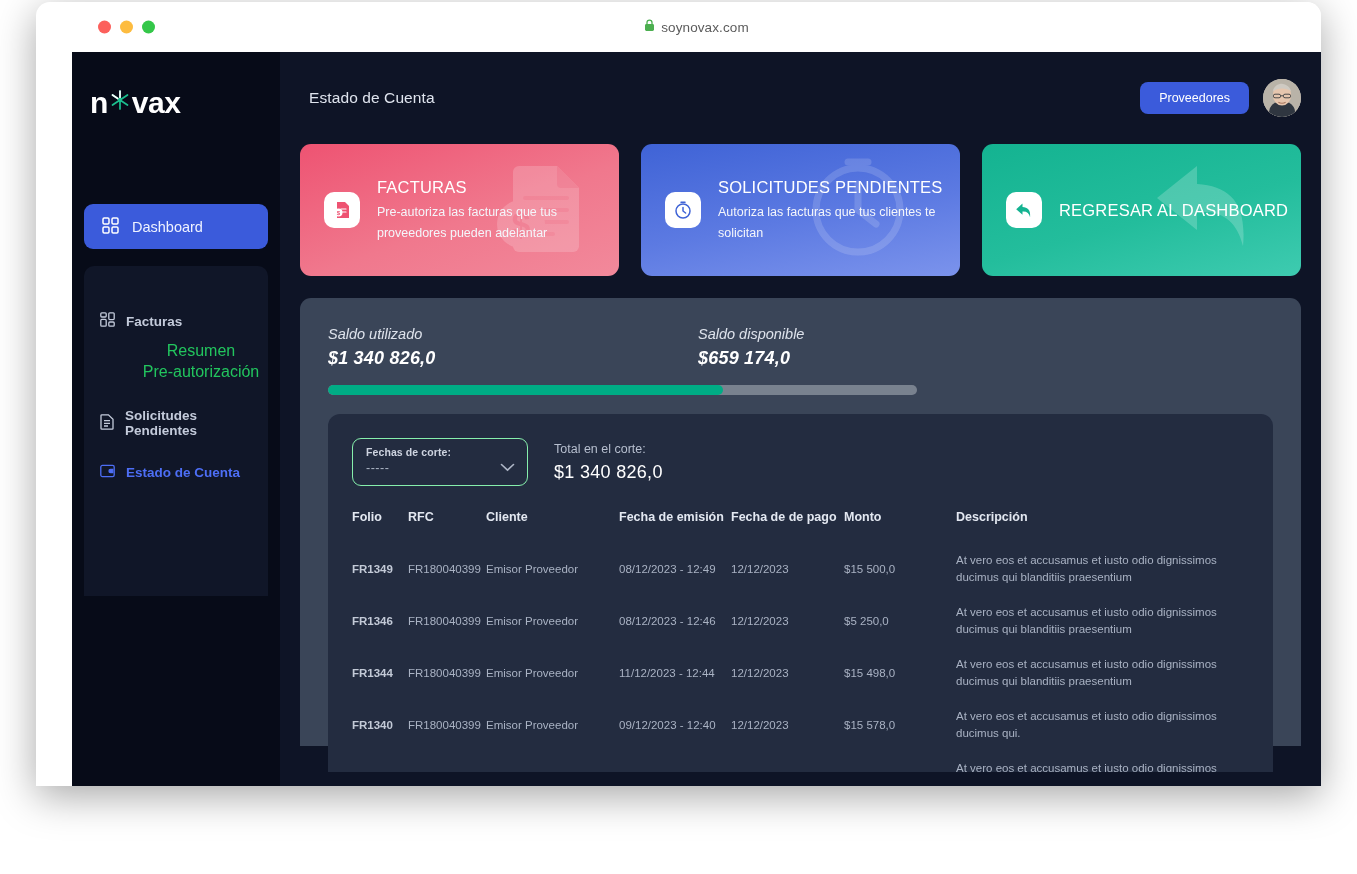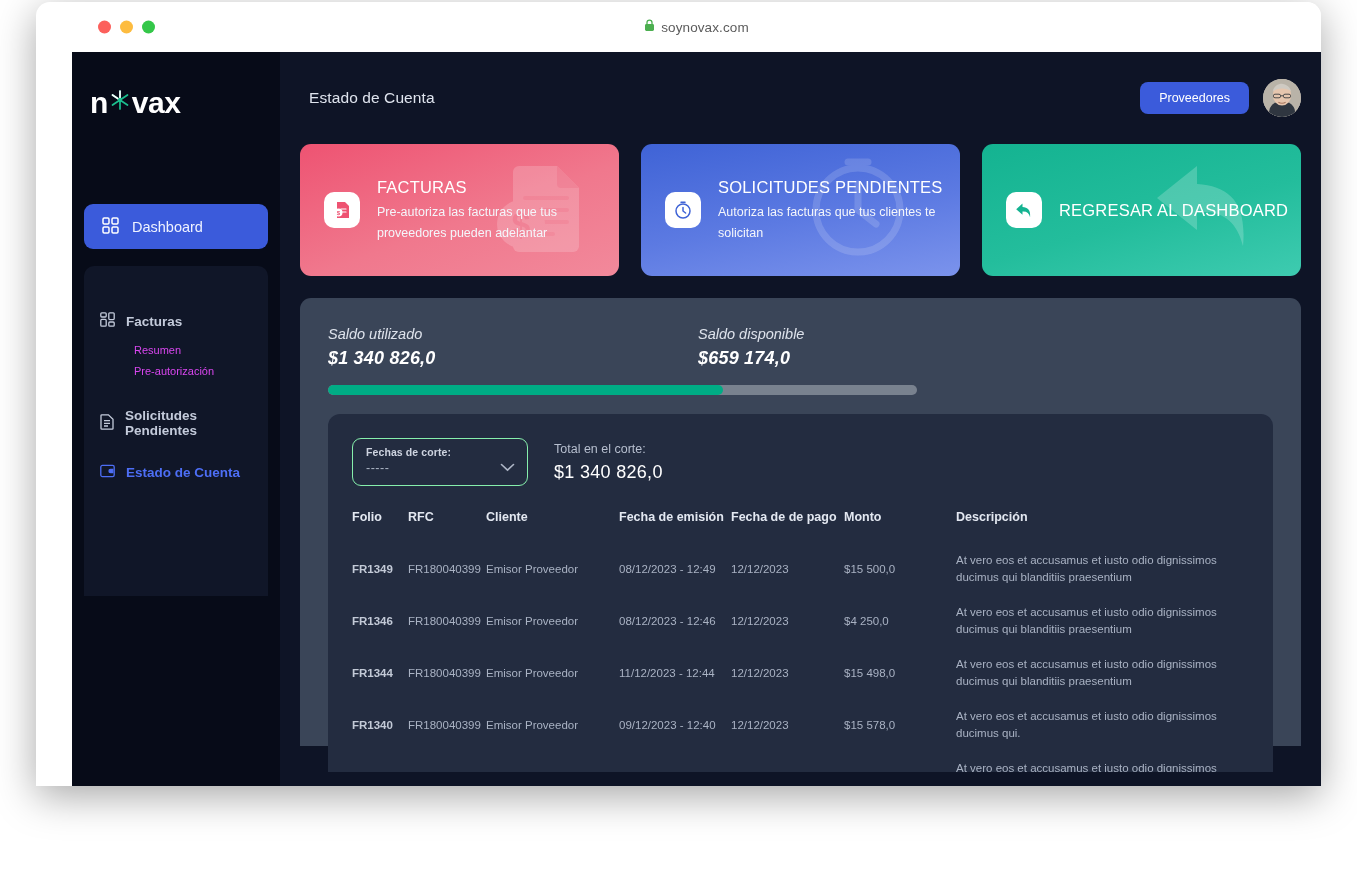--- a/index.html
+++ b/index.html
@@ -125,24 +125,25 @@
     font-weight: 700;
     color: #c4cbdb;
     cursor: pointer;
   }
 
   .nav-sub {
     margin: 10px 0 0 0;
     padding-left: 50px;
   }
   .nav-sub-item {
-    font-size: 11px;
-    color: #d946ef;
+    font-size: 16px;
+    color: #22c55e;
     line-height: 21px;
     cursor: pointer;
+    text-align: center;
   }
 
   .nav-item {
     display: flex;
     align-items: center;
     gap: 11px;
     padding: 0 16px;
     margin-top: 26px;
     font-size: 13.5px;
     font-weight: 700;
@@ -638,21 +639,21 @@
                   <td>12/12/2023</td>
                   <td>$15 500,0</td>
                   <td>At vero eos et accusamus et iusto odio dignissimos ducimus qui blanditiis praesentium</td>
                 </tr>
                 <tr>
                   <td class="folio">FR1346</td>
                   <td>FR180040399</td>
                   <td>Emisor Proveedor</td>
                   <td>08/12/2023 - 12:46</td>
                   <td>12/12/2023</td>
-                  <td>$4 250,0</td>
+                  <td>$5 250,0</td>
                   <td>At vero eos et accusamus et iusto odio dignissimos ducimus qui blanditiis praesentium</td>
                 </tr>
                 <tr>
                   <td class="folio">FR1344</td>
                   <td>FR180040399</td>
                   <td>Emisor Proveedor</td>
                   <td>11/12/2023 - 12:44</td>
                   <td>12/12/2023</td>
                   <td>$15 498,0</td>
                   <td>At vero eos et accusamus et iusto odio dignissimos ducimus qui blanditiis praesentium</td>

